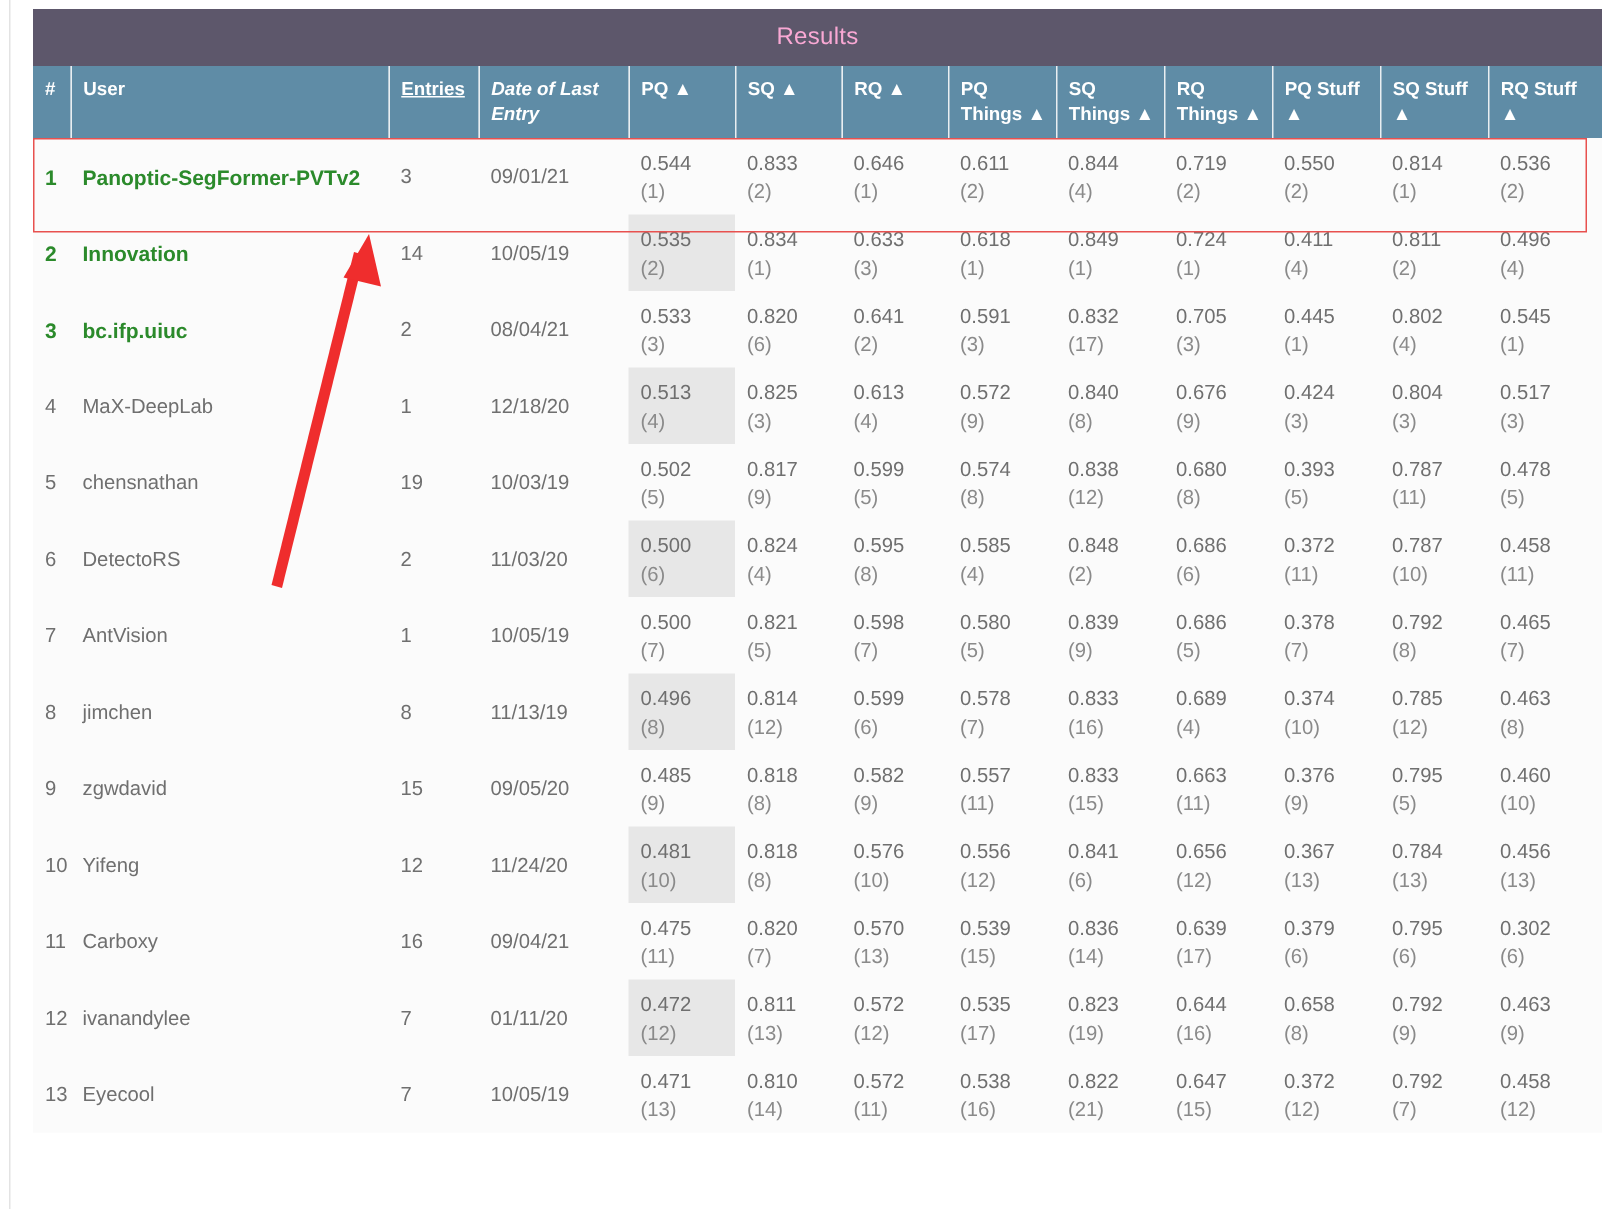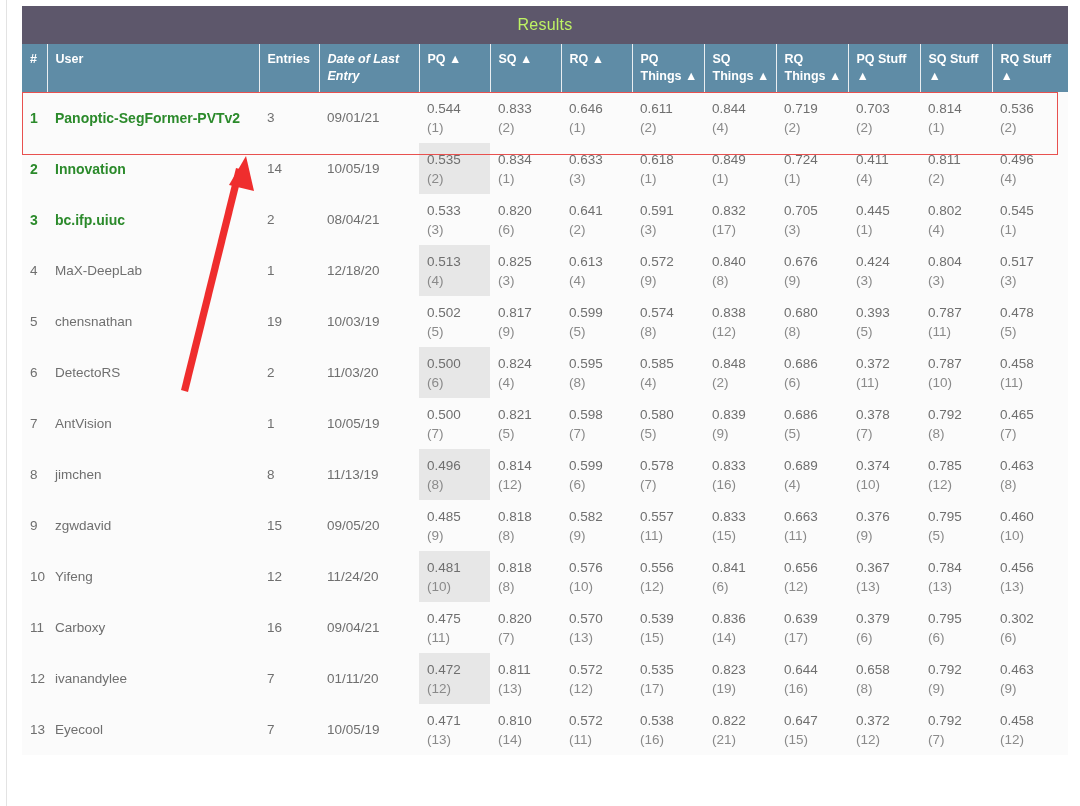--- a/index.html
+++ b/index.html
@@ -21,21 +21,21 @@
   }
   .panel {
     position: absolute;
     left: 22px; top: 6px;
     width: 1046px;
     background: #fbfbfb;
   }
   .panel-title {
     height: 38px;
     background: #5d576b;
-    color: #bef264;
+    color: #f9a8d4;
     font-size: 16px;
     display: flex;
     align-items: center;
     justify-content: center;
     letter-spacing: .2px;
     font-weight: 400;
   }
   table.results {
     width: 1046px;
     border-collapse: collapse;
@@ -50,21 +50,21 @@
     text-align: left;
     vertical-align: top;
     padding: 7px 6px 7px 8px;
     border-right: 1px solid #e9eef1;
     height: 48px;
     line-height: 17px;
   }
   table.results thead th:last-child { border-right: none; }
   th.c-rank   { width: 25px; padding-left: 9px; }
   th.c-user   { width: 212px; }
-  th.c-entries{ width: 60px; }
+  th.c-entries{ width: 60px; text-decoration: underline; }
   th.c-date   { width: 100px; font-style: italic; }
   th.c-metric { width: 71px; margin-left: 39px; }
 
   table.results tbody td {
     background: #fbfbfb;
     color: #6f6f6f;
     vertical-align: middle;
     padding: 0 6px 0 8px;
     height: 51px;
     border: none;
@@ -168,21 +168,21 @@
             </td>
             <td class="metric">
               <span class="val">0.844</span>
               <span class="rk">(4)</span>
             </td>
             <td class="metric">
               <span class="val">0.719</span>
               <span class="rk">(2)</span>
             </td>
             <td class="metric">
-              <span class="val">0.703</span>
+              <span class="val">0.550</span>
               <span class="rk">(2)</span>
             </td>
             <td class="metric">
               <span class="val">0.814</span>
               <span class="rk">(1)</span>
             </td>
             <td class="metric">
               <span class="val">0.536</span>
               <span class="rk">(2)</span>
             </td>

